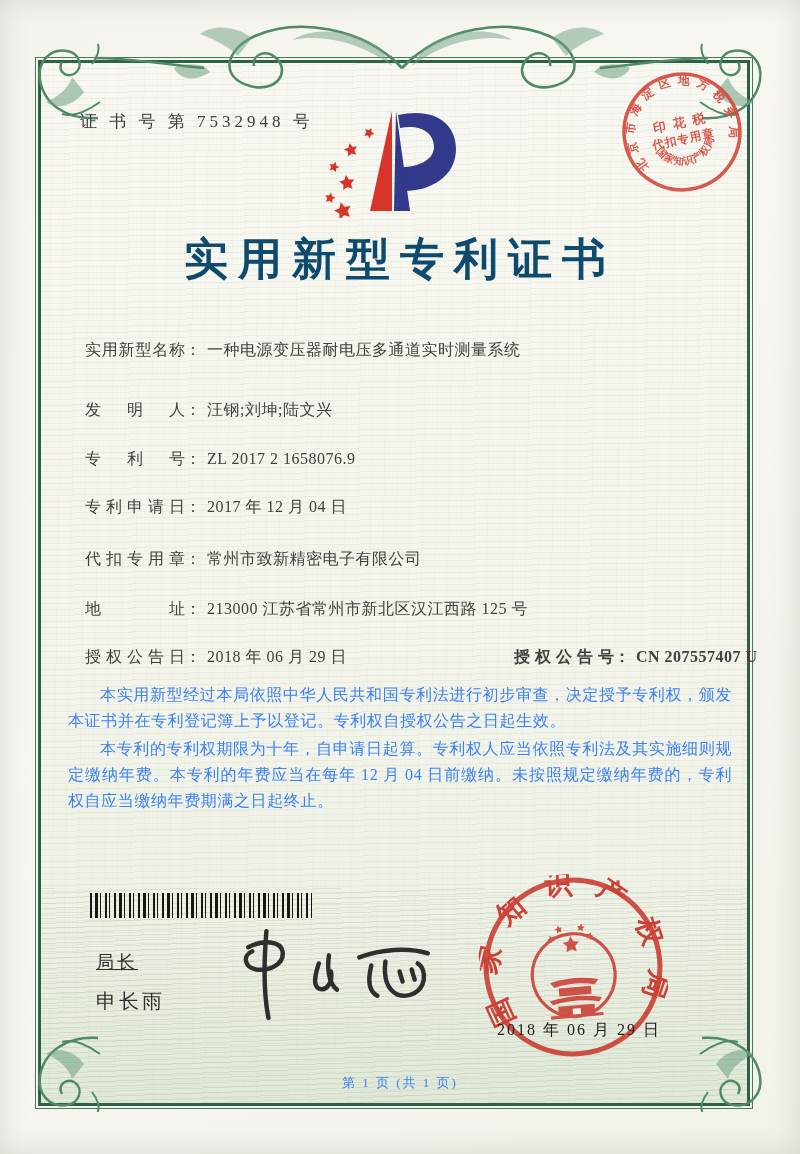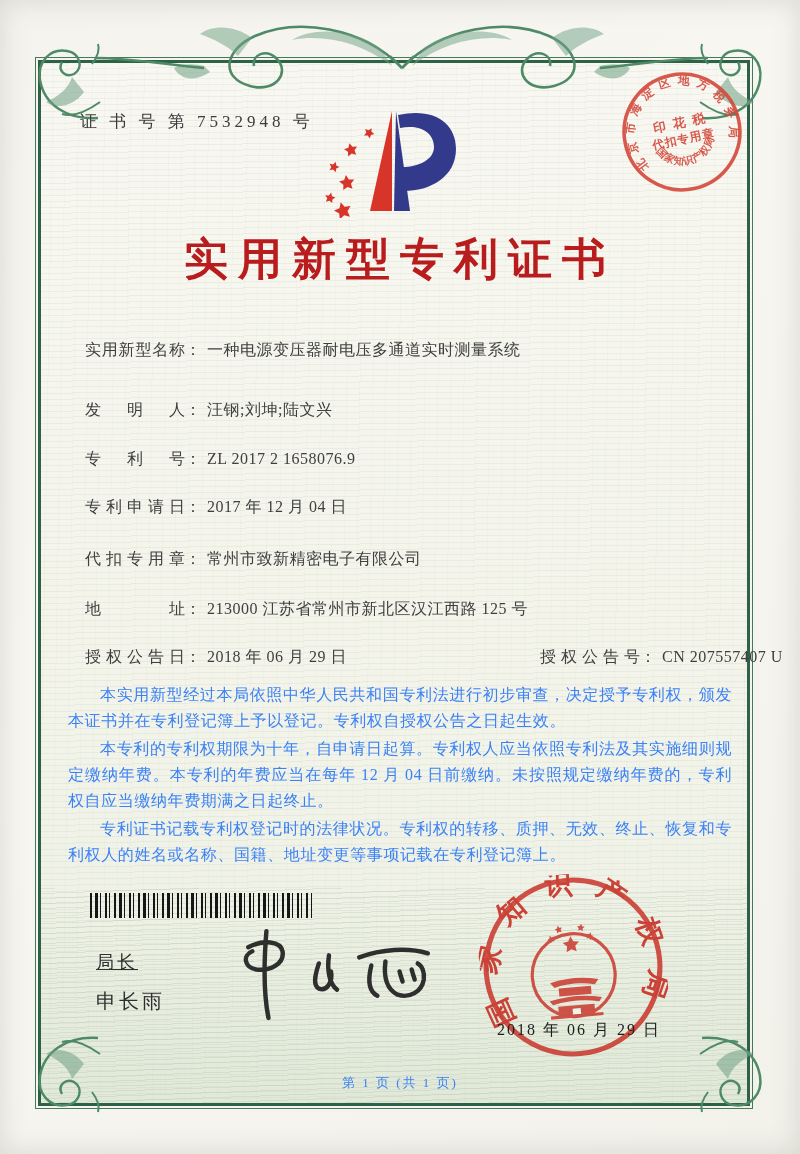--- a/index.html
+++ b/index.html
@@ -29,27 +29,27 @@
   .corner.tl{left:22px;top:40px;}
   .corner.tr{left:696px;top:40px;transform:scaleX(-1);}
   .corner.bl{left:22px;top:1034px;transform:scaleY(-1);}
   .corner.br{left:696px;top:1034px;transform:scale(-1,-1);}
   
   .cert-no{position:absolute;left:80px;top:110px;font-size:17px;letter-spacing:4px;color:#3c3c3c;}
   .logo{position:absolute;left:322px;top:104px;width:150px;height:114px;}
   .tax-stamp{position:absolute;left:616px;top:66px;width:132px;height:132px;
     transform:rotate(-12deg);opacity:.9;}
   .title{position:absolute;left:0;right:0;top:230px;text-align:center;
-    font-size:44px;font-weight:bold;letter-spacing:10px;color:#b91c1c;}
+    font-size:44px;font-weight:bold;letter-spacing:10px;color:#0c4a6e;}
   
   .frow{position:absolute;left:85px;font-size:16px;color:#3f3f3f;white-space:nowrap;}
   .flabel{display:inline-block;width:100px;text-align:justify;text-align-last:justify;vertical-align:bottom;}
   .fcolon{display:inline-block;margin-right:6px;}
   .fvalue{letter-spacing:.5px;}
-  .grant-right{position:absolute;left:455px;top:0;}
+  .grant-right{position:absolute;left:429px;top:0;font-weight:bold;}
   
   .body-text{position:absolute;left:68px;top:682px;width:664px;font-size:16px;
     line-height:26px;color:#3b82f6;text-align:justify;letter-spacing:.6px;}
   .body-text p{margin:0 0 2px 0;text-indent:2em;}
   
   .barcode{position:absolute;left:90px;top:893px;width:222px;height:25px;
     background:repeating-linear-gradient(90deg,
       #161616 0 2px, transparent 2px 5px,
       #161616 5px 8px, transparent 8px 10px,
       #161616 10px 11px, transparent 11px 15px,
@@ -166,21 +166,20 @@
     <span class="flabel">授权公告日</span><span class="fcolon">：</span><span class="fvalue">2018 年 06 月 29 日</span>
   </span>
   <span class="grant-right">
     <span class="flabel">授权公告号</span><span class="fcolon">：</span><span class="fvalue">CN 207557407 U</span>
   </span>
 </div>
 
 <div class="body-text">
   <p>本实用新型经过本局依照中华人民共和国专利法进行初步审查，决定授予专利权，颁发本证书并在专利登记簿上予以登记。专利权自授权公告之日起生效。</p>
   <p>本专利的专利权期限为十年，自申请日起算。专利权人应当依照专利法及其实施细则规定缴纳年费。本专利的年费应当在每年 12 月 04 日前缴纳。未按照规定缴纳年费的，专利权自应当缴纳年费期满之日起终止。</p>
-  <p>专利证书记载专利权登记时的法律状况。专利权的转移、质押、无效、终止、恢复和专利权人的姓名或名称、国籍、地址变更等事项记载在专利登记簿上。</p>
 </div>
 
 <div class="barcode"></div>
 
 <div class="officer-title">局长</div>
 <div class="officer-name">申长雨</div>
 
 <svg class="signature" viewBox="0 0 230 95">
   <g stroke="#1f1f1f" stroke-width="4.4" stroke-linecap="round" stroke-linejoin="round" fill="none" opacity=".92">
     <path d="M30,22 C45,14 62,16 64,26 C66,38 52,46 38,44 C26,42 24,30 34,26"></path>

